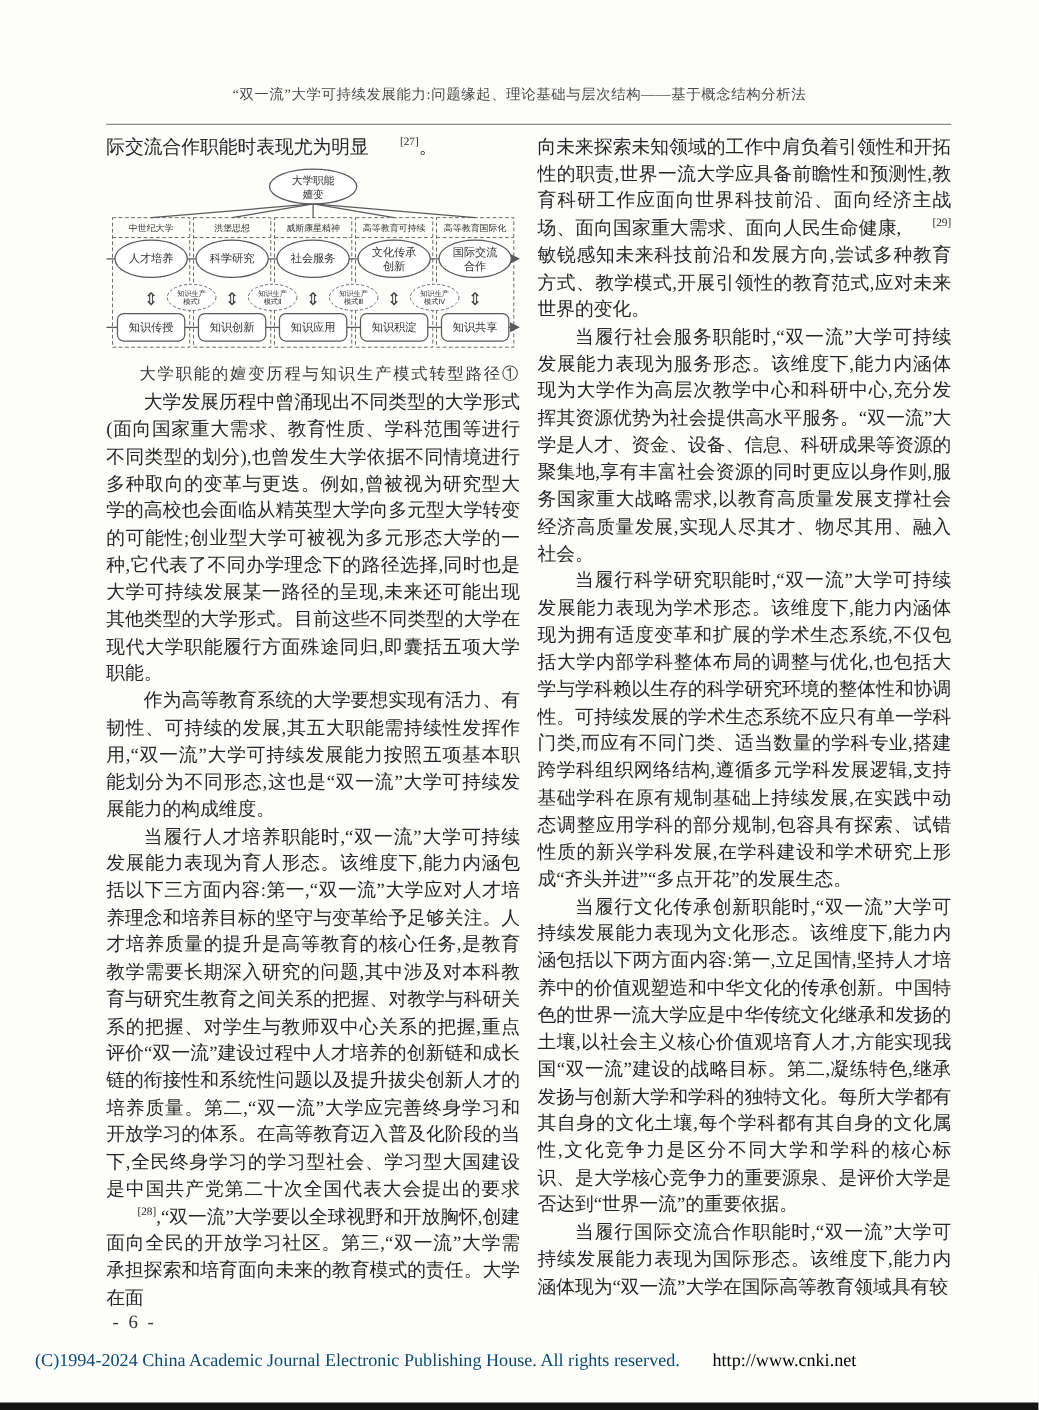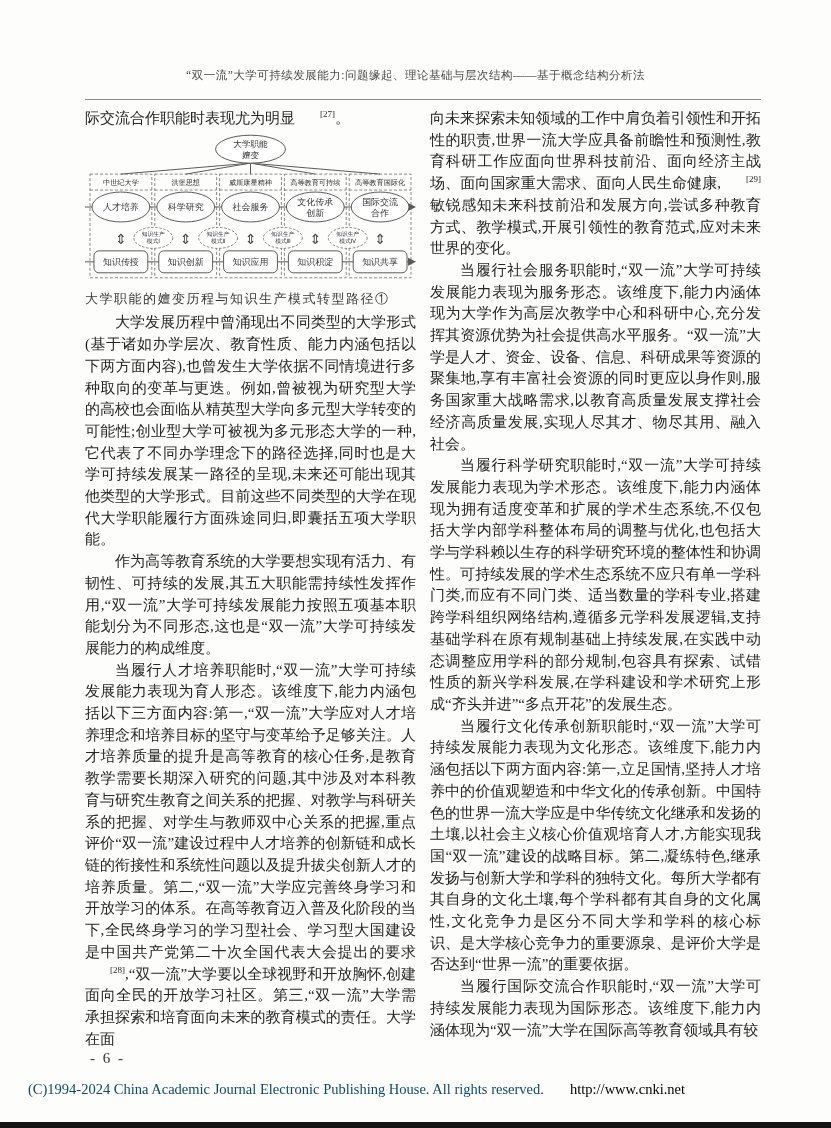--- a/index.html
+++ b/index.html
@@ -20,21 +20,21 @@
     font-size:15px;line-height:21.7px;text-align:justify;color:#262626;
   }
   .col-left{left:85px;}
   .col-right{left:430px;}
   .col p{margin:0;}
   .col p.indent{text-indent:2em;}
   sup{font-size:9px;vertical-align:super;line-height:0;padding-left:25px;}
   .figure{margin:4px 0 3px 0;}
   .figure svg{display:block;}
   .caption{
-    text-align:left;font-size:13px;color:#3a3a3a;letter-spacing:1.5px;margin-top:4px;
+    text-align:right;font-size:13px;color:#3a3a3a;letter-spacing:1.5px;margin-top:4px;
   }
   .page-number{
     position:absolute;left:90px;top:1050px;font-size:15px;color:#333;letter-spacing:2px;
   }
   .footer-copyright{
     position:absolute;left:28px;top:1081px;font-size:14.5px;color:#0c4a6e;
     font-family:"Liberation Serif",serif;
   }
   .footer-url{
     position:absolute;left:570px;top:1081px;font-size:14.5px;color:#000000;
@@ -142,21 +142,21 @@
         <rect class="dg-shape" x="269" y="117" width="54" height="22" rx="5"></rect>
         <text class="dg-t dg-kb" x="36" y="131" text-anchor="middle">知识传授</text>
         <text class="dg-t dg-kb" x="101" y="131" text-anchor="middle">知识创新</text>
         <text class="dg-t dg-kb" x="166" y="131" text-anchor="middle">知识应用</text>
         <text class="dg-t dg-kb" x="231" y="131" text-anchor="middle">知识积淀</text>
         <text class="dg-t dg-kb" x="296" y="131" text-anchor="middle">知识共享</text>
       </svg>
       <div class="caption">大学职能的嬗变历程与知识生产模式转型路径①</div>
     </div>
 
-    <p class="indent">大学发展历程中曾涌现出不同类型的大学形式(基于诸如办学层次、教育性质、能力内涵包括以下两方面内容),也曾发生大学依据不同情境进行多种取向的变革与更迭。例如,曾被视为研究型大学的高校也会面临从精英型大学向多元型大学转变的可能性;创业型大学可被视为多元形态大学的一种,它代表了不同办学理念下的路径选择,同时也是大学可持续发展某一路径的呈现,未来还可能出现其他类型的大学形式。目前这些不同类型的大学在现代大学职能履行方面殊途同归,即囊括五项大学职能。</p>
+    <p class="indent">大学发展历程中曾涌现出不同类型的大学形式(面向国家重大需求、教育性质、学科范围等进行不同类型的划分),也曾发生大学依据不同情境进行多种取向的变革与更迭。例如,曾被视为研究型大学的高校也会面临从精英型大学向多元型大学转变的可能性;创业型大学可被视为多元形态大学的一种,它代表了不同办学理念下的路径选择,同时也是大学可持续发展某一路径的呈现,未来还可能出现其他类型的大学形式。目前这些不同类型的大学在现代大学职能履行方面殊途同归,即囊括五项大学职能。</p>
     <p class="indent">作为高等教育系统的大学要想实现有活力、有韧性、可持续的发展,其五大职能需持续性发挥作用,“双一流”大学可持续发展能力按照五项基本职能划分为不同形态,这也是“双一流”大学可持续发展能力的构成维度。</p>
     <p class="indent"><span>当履行人才培养职能时,“双一流”大学可持续发展能力表现为育人形态。该维度下,能力内涵包括以下三方面内容:第一,“双一流”大学应对人才培养理念和培养目标的坚守与变革给予足够关注。人才培养质量的提升是高等教育的核心任务,是教育教学需要长期深入研究的问题,其中涉及对本科教育与研究生教育之间关系的把握、对教学与科研关系的把握、对学生与教师双中心关系的把握,重点评价“双一流”建设过程中人才培养的创新链和成长链的衔接性和系统性问题以及提升拔尖创新人才的培养质量。第二,“双一流”大学应完善终身学习和开放学习的体系。在高等教育迈入普及化阶段的当下,全民终身学习的学习型社会、学习型大国建设是中国共产党第二十次全国代表大会提出的要求</span><sup>[28]</sup><span>,“双一流”大学要以全球视野和开放胸怀,创建面向全民的开放学习社区。第三,“双一流”大学需承担探索和培育面向未来的教育模式的责任。大学在面</span></p>
   </div>
 
   <div class="col col-right">
     <p><span>向未来探索未知领域的工作中肩负着引领性和开拓性的职责,世界一流大学应具备前瞻性和预测性,教育科研工作应面向世界科技前沿、面向经济主战场、面向国家重大需求、面向人民生命健康,</span><sup>[29]</sup><span>敏锐感知未来科技前沿和发展方向,尝试多种教育方式、教学模式,开展引领性的教育范式,应对未来世界的变化。</span></p>
     <p class="indent">当履行社会服务职能时,“双一流”大学可持续发展能力表现为服务形态。该维度下,能力内涵体现为大学作为高层次教学中心和科研中心,充分发挥其资源优势为社会提供高水平服务。“双一流”大学是人才、资金、设备、信息、科研成果等资源的聚集地,享有丰富社会资源的同时更应以身作则,服务国家重大战略需求,以教育高质量发展支撑社会经济高质量发展,实现人尽其才、物尽其用、融入社会。</p>
     <p class="indent">当履行科学研究职能时,“双一流”大学可持续发展能力表现为学术形态。该维度下,能力内涵体现为拥有适度变革和扩展的学术生态系统,不仅包括大学内部学科整体布局的调整与优化,也包括大学与学科赖以生存的科学研究环境的整体性和协调性。可持续发展的学术生态系统不应只有单一学科门类,而应有不同门类、适当数量的学科专业,搭建跨学科组织网络结构,遵循多元学科发展逻辑,支持基础学科在原有规制基础上持续发展,在实践中动态调整应用学科的部分规制,包容具有探索、试错性质的新兴学科发展,在学科建设和学术研究上形成“齐头并进”“多点开花”的发展生态。</p>
     <p class="indent">当履行文化传承创新职能时,“双一流”大学可持续发展能力表现为文化形态。该维度下,能力内涵包括以下两方面内容:第一,立足国情,坚持人才培养中的价值观塑造和中华文化的传承创新。中国特色的世界一流大学应是中华传统文化继承和发扬的土壤,以社会主义核心价值观培育人才,方能实现我国“双一流”建设的战略目标。第二,凝练特色,继承发扬与创新大学和学科的独特文化。每所大学都有其自身的文化土壤,每个学科都有其自身的文化属性,文化竞争力是区分不同大学和学科的核心标识、是大学核心竞争力的重要源泉、是评价大学是否达到“世界一流”的重要依据。</p>
     <p class="indent">当履行国际交流合作职能时,“双一流”大学可持续发展能力表现为国际形态。该维度下,能力内涵体现为“双一流”大学在国际高等教育领域具有较</p>

